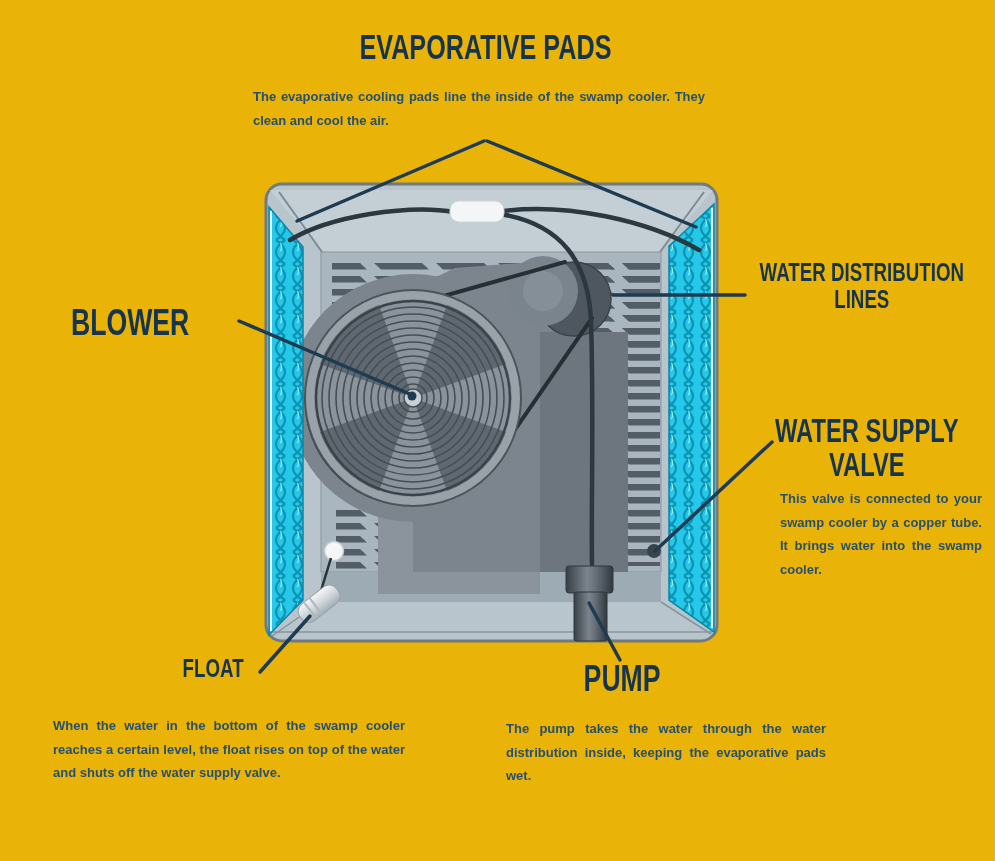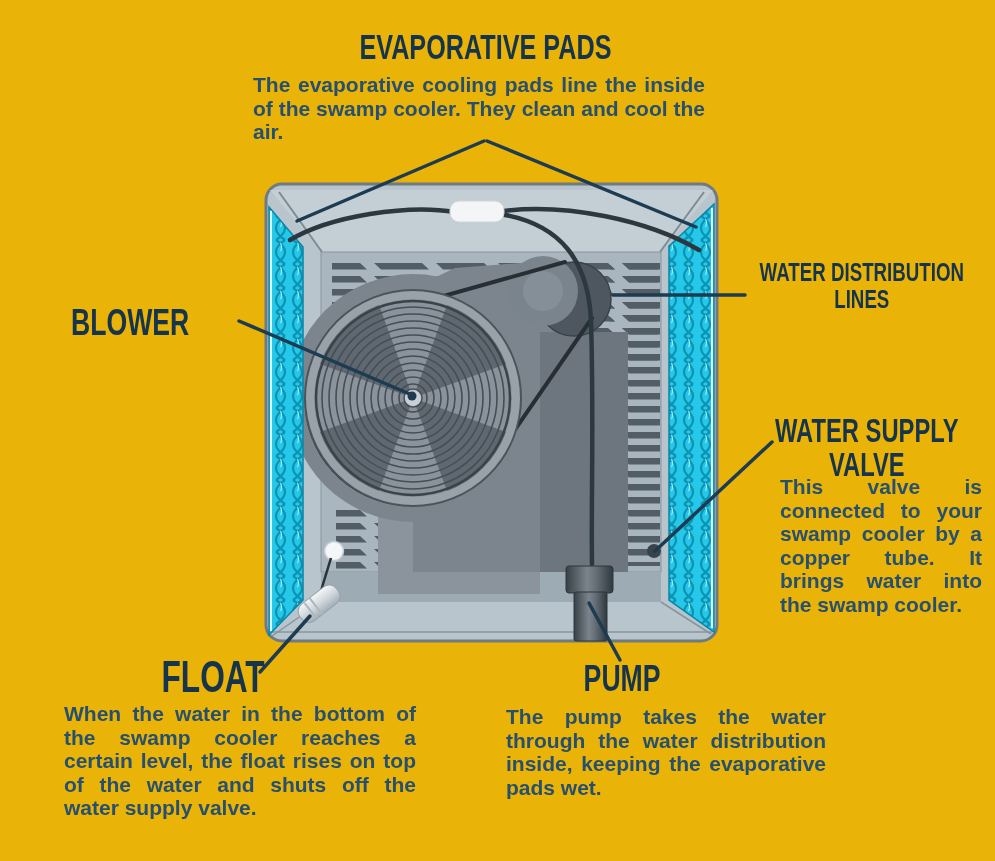--- a/index.html
+++ b/index.html
@@ -11,21 +11,21 @@
   .hd{
     position:absolute;text-align:center;color:#16344b;font-weight:700;line-height:1.02;
   }
   .hd .cond{
     display:block;width:139%;margin-left:-19.5%;
     transform:scaleX(0.72);transform-origin:50% 50%;
     letter-spacing:0px;white-space:normal;
   }
   .desc{
     position:absolute;color:#27506e;font-weight:700;
-    font-size:21px;line-height:23.5px;text-align:justify;
+    font-size:13px;line-height:23.5px;text-align:justify;margin-top:12px;
   }
 </style>
 </head>
 <body>
 
 <div id="canvas">
 
   <svg id="art" width="995" height="861" viewBox="0 0 995 861">
     <defs>
       <pattern id="louv" width="62" height="13" patternUnits="userSpaceOnUse">
@@ -168,23 +168,23 @@
 
   <div class="hd" style="left:742px;top:259px;width:240px;font-size:26px;text-align:center;">
     <span class="cond">WATER DISTRIBUTION LINES</span>
   </div>
 
   <div class="hd" style="left:742px;top:414px;width:250px;font-size:33px;">
     <span class="cond">WATER SUPPLY VALVE</span>
   </div>
   <div class="desc" style="left:780px;top:475px;width:202px;">This valve is connected to your swamp cooler by a copper tube. It brings water into the swamp cooler.</div>
 
-  <div class="hd" style="left:123px;top:655px;width:180px;font-size:44px;">
+  <div class="hd" style="left:123px;top:655px;width:180px;font-size:26px;">
     <span class="cond">FLOAT</span>
   </div>
-  <div class="desc" style="left:64px;top:702px;width:352px;">When the water in the bottom of the swamp cooler reaches a certain level, the float rises on top of the water and shuts off the water supply valve.</div>
+  <div class="desc" style="left:53px;top:702px;width:352px;">When the water in the bottom of the swamp cooler reaches a certain level, the float rises on top of the water and shuts off the water supply valve.</div>
 
   <div class="hd" style="left:532px;top:660px;width:180px;font-size:37px;">
     <span class="cond">PUMP</span>
   </div>
   <div class="desc" style="left:506px;top:705px;width:320px;">The pump takes the water through the water distribution inside, keeping the evaporative pads wet.</div>
 
 </div>
 
 </body></html>

